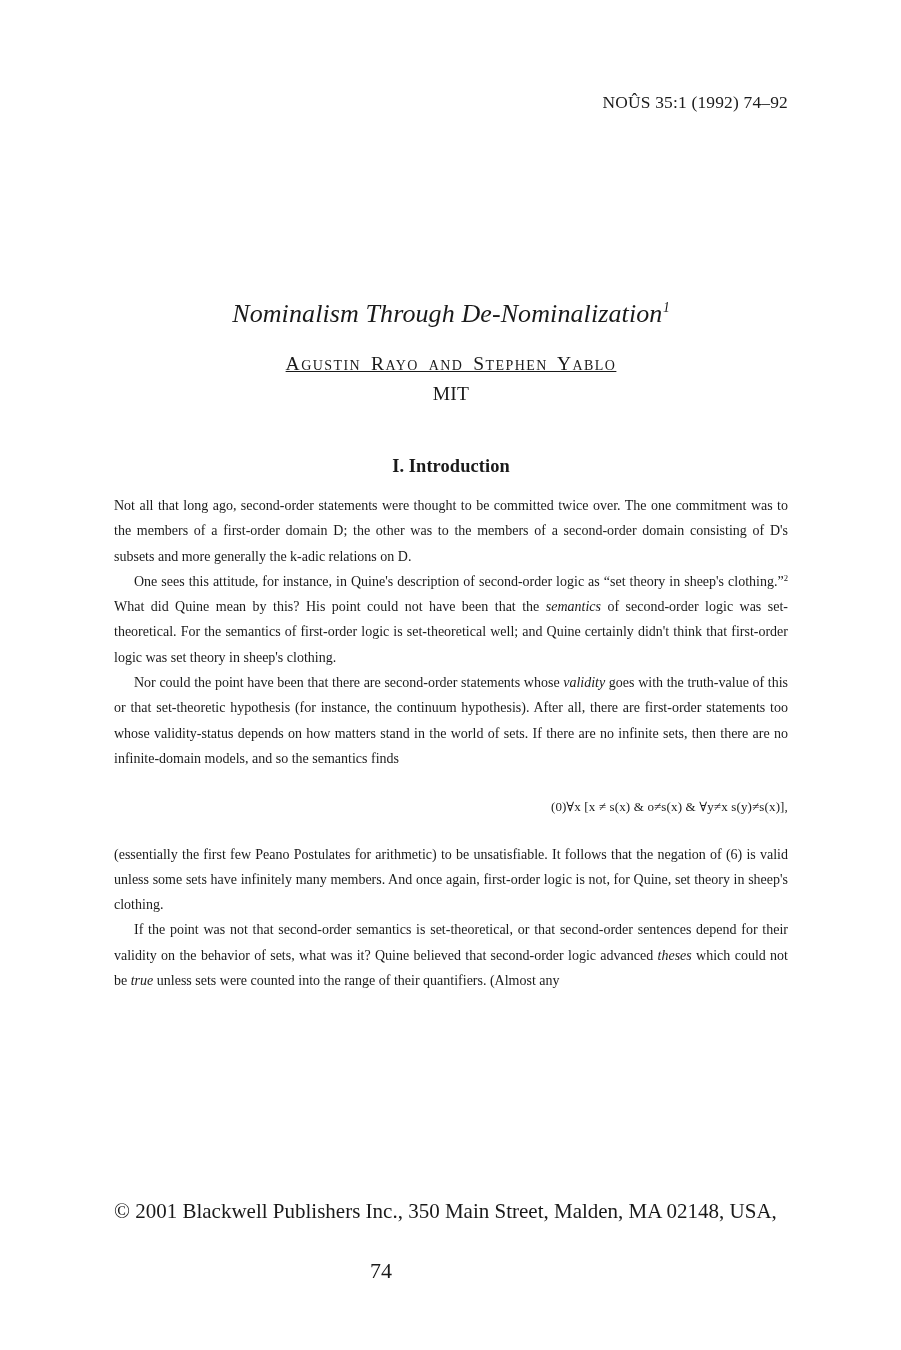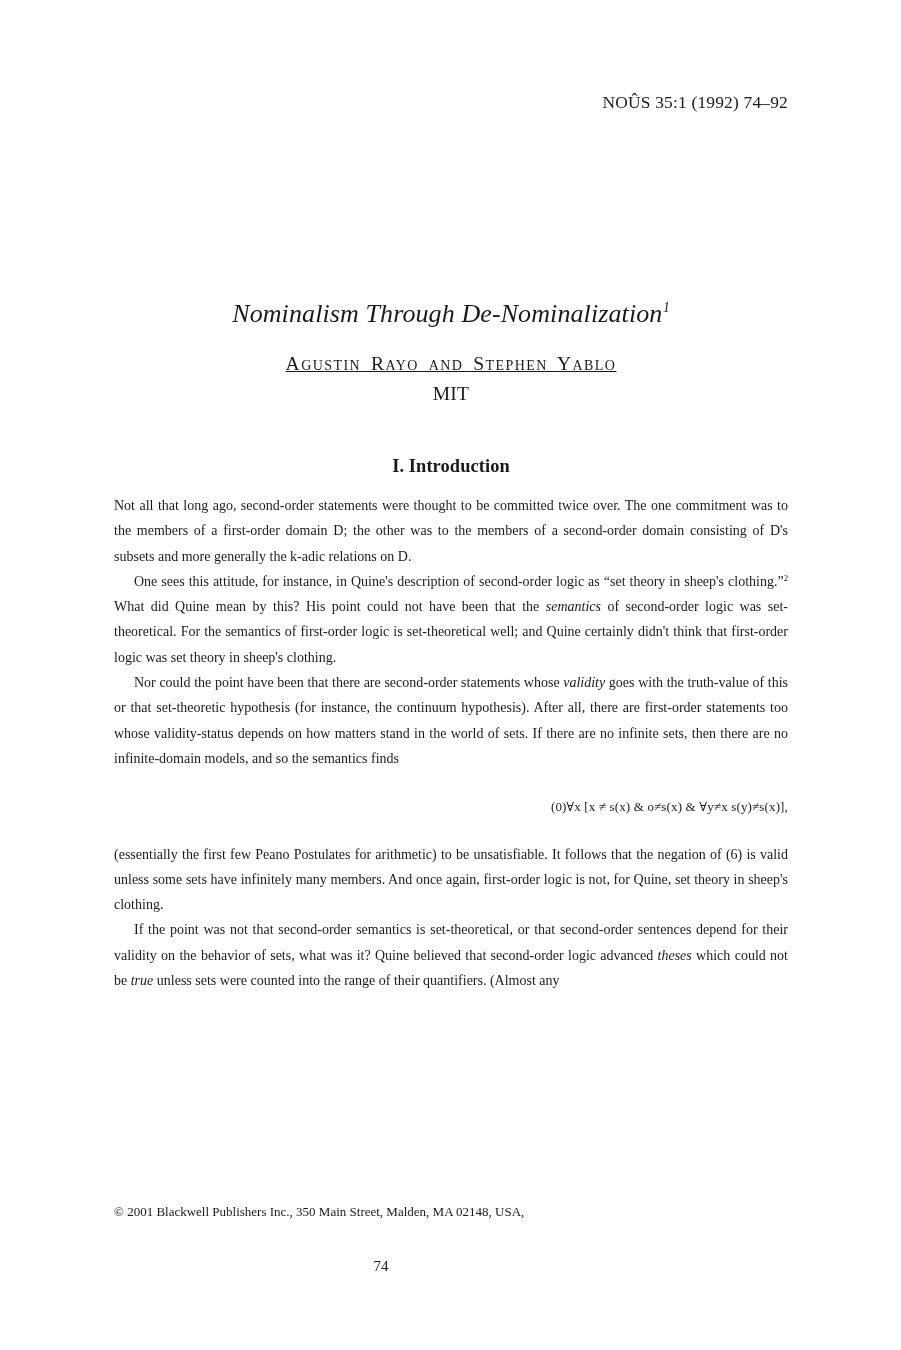--- a/index.html
+++ b/index.html
@@ -122,33 +122,33 @@
   .formula-body {
     letter-spacing: 0.15px;
   }
 
   
   .copyright {
     position: absolute;
     top: 1201px;
     left: 114px;
     width: 674px;
-    font-size: 13px;
+    font-size: 21px;
     line-height: 21.5px;
     text-align: justify;
     text-justify: inter-word;
   }
   .copyright .line2 { text-align: left; }
   .folio {
     position: absolute;
     top: 1258px;
     left: 0;
     width: 762px;
     text-align: center;
-    font-size: 15px;
+    font-size: 22px;
   }
 </style>
 </head>
 <body>
 
 <div class="page">
 
   <div class="running-head">NOÛS 35:1 (1992) 74–92</div>
 
   <div class="title-block">

